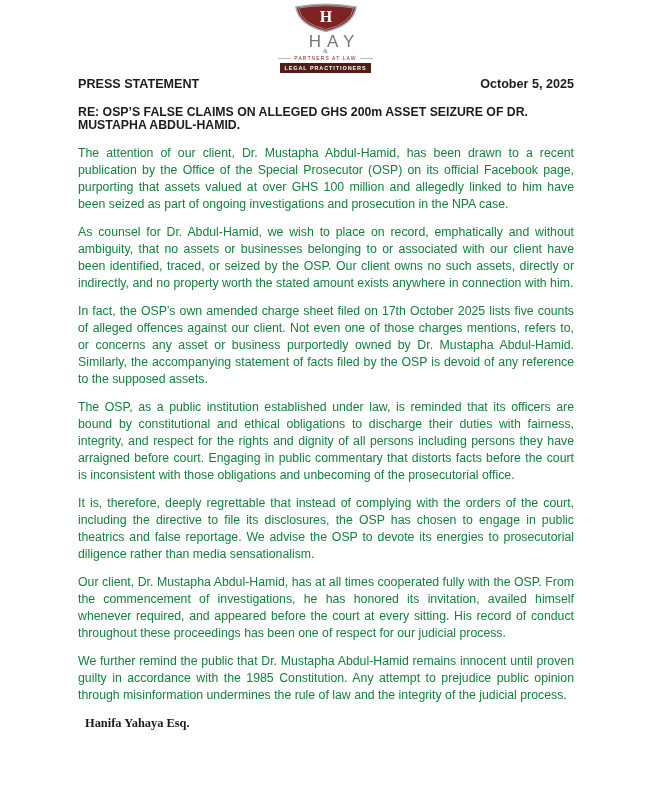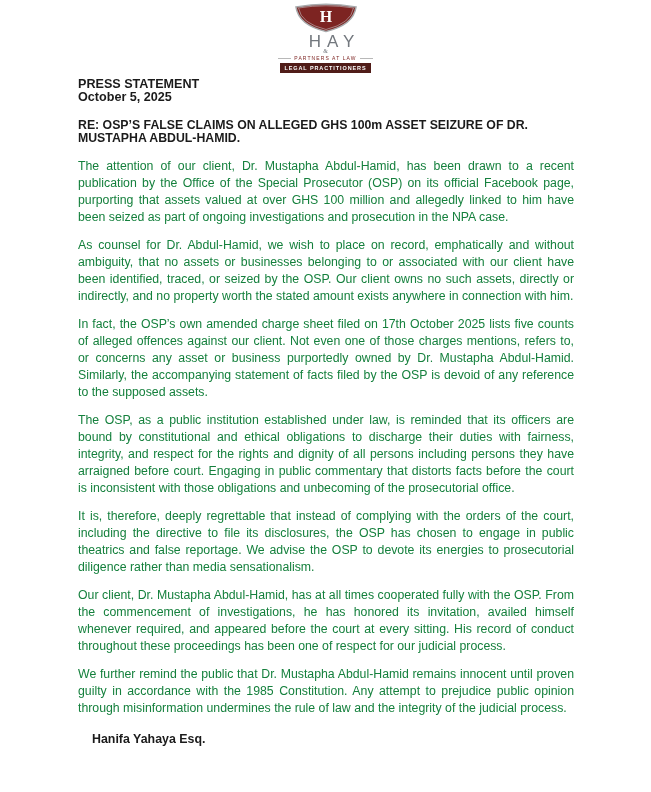--- a/index.html
+++ b/index.html
@@ -69,21 +69,20 @@
     color: #2e2e2e;
   }
   .header-row {
     display: flex;
     justify-content: space-between;
     align-items: baseline;
     font-weight: bold;
     font-size: 12.6px;
     line-height: 13px;
     color: #1b1b1b;
-    flex-direction: column;
   }
   .subject {
     margin: 15px 0 13px;
     font-weight: bold;
     font-size: 12.3px;
     line-height: 13px;
     color: #1b1b1b;
   }
   .para {
     margin: 0 0 11px;
@@ -92,21 +91,21 @@
     text-align: justify;
     color: #15803d;
   }
   .signature {
     margin-top: 11px;
     font-weight: bold;
     font-size: 12.4px;
     line-height: 16px;
     color: #1b1b1b;
   }
-  .signature p { margin: 14px; }
+  .signature p { margin: 7px; font-family: Liberation Serif, serif; }
 </style>
 </head>
 <body>
 
 <div class="page">
 
   <header class="logo">
     <div class="shield-wrap">
       <svg width="66" height="31" viewBox="0 0 66 31" aria-hidden="true">
         <path d="M3,5 Q33,-0.5 63,5 Q60.5,23 33,29.5 Q5.5,23 3,5 Z" fill="#7d2422" stroke="#a8abad" stroke-width="1.6"></path>
@@ -123,21 +122,21 @@
     </div>
     <div class="logo-bar">LEGAL PRACTITIONERS</div>
   </header>
 
   <main class="content">
     <div class="header-row">
       <span>PRESS STATEMENT</span>
       <span>October 5, 2025</span>
     </div>
 
-    <p class="subject">RE: OSP’S FALSE CLAIMS ON ALLEGED GHS 100m ASSET SEIZURE OF DR. MUSTAPHA ABDUL-HAMID.</p>
+    <p class="subject">RE: OSP’S FALSE CLAIMS ON ALLEGED GHS 200m ASSET SEIZURE OF DR. MUSTAPHA ABDUL-HAMID.</p>
 
     <p class="para">The attention of our client, Dr. Mustapha Abdul-Hamid, has been drawn to a recent publication by the Office of the Special Prosecutor (OSP) on its official Facebook page, purporting that assets valued at over GHS 100 million and allegedly linked to him have been seized as part of ongoing investigations and prosecution in the NPA case.</p>
     <p class="para">As counsel for Dr. Abdul-Hamid, we wish to place on record, emphatically and without ambiguity, that no assets or businesses belonging to or associated with our client have been identified, traced, or seized by the OSP. Our client owns no such assets, directly or indirectly, and no property worth the stated amount exists anywhere in connection with him.</p>
     <p class="para">In fact, the OSP’s own amended charge sheet filed on 17th October 2025 lists five counts of alleged offences against our client. Not even one of those charges mentions, refers to, or concerns any asset or business purportedly owned by Dr. Mustapha Abdul-Hamid. Similarly, the accompanying statement of facts filed by the OSP is devoid of any reference to the supposed assets.</p>
     <p class="para">The OSP, as a public institution established under law, is reminded that its officers are bound by constitutional and ethical obligations to discharge their duties with fairness, integrity, and respect for the rights and dignity of all persons including persons they have arraigned before court. Engaging in public commentary that distorts facts before the court is inconsistent with those obligations and unbecoming of the prosecutorial office.</p>
     <p class="para">It is, therefore, deeply regrettable that instead of complying with the orders of the court, including the directive to file its disclosures, the OSP has chosen to engage in public theatrics and false reportage. We advise the OSP to devote its energies to prosecutorial diligence rather than media sensationalism.</p>
     <p class="para">Our client, Dr. Mustapha Abdul-Hamid, has at all times cooperated fully with the OSP. From the commencement of investigations, he has honored its invitation, availed himself whenever required, and appeared before the court at every sitting. His record of conduct throughout these proceedings has been one of respect for our judicial process.</p>
     <p class="para">We further remind the public that Dr. Mustapha Abdul-Hamid remains innocent until proven guilty in accordance with the 1985 Constitution. Any attempt to prejudice public opinion through misinformation undermines the rule of law and the integrity of the judicial process.</p>
 
     <div class="signature">

